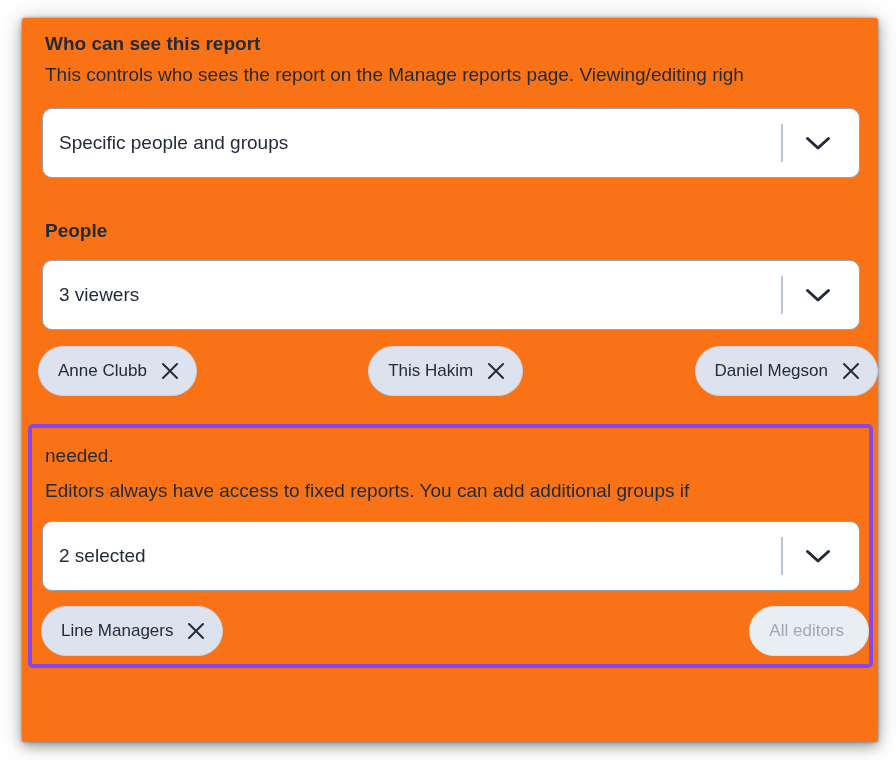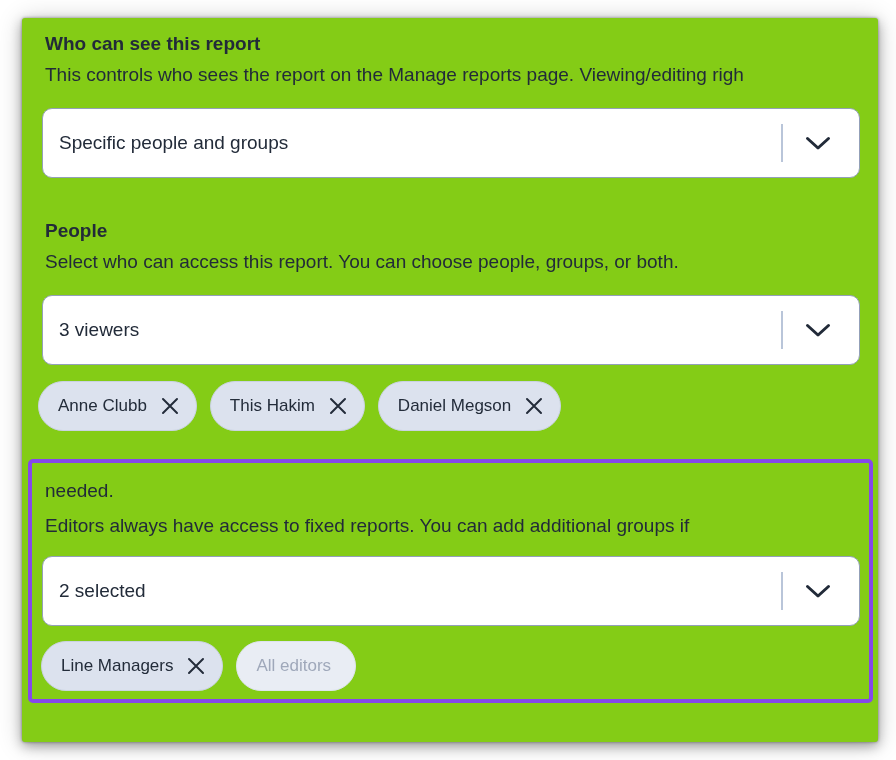--- a/index.html
+++ b/index.html
@@ -8,21 +8,21 @@
     background: #ffffff;
     overflow: hidden;
     font-family: "Liberation Sans", "DejaVu Sans", sans-serif;
     color: #222b39;
     position: relative;
   }
   .panel {
     position: absolute;
     left: 22px; top: 18px;
     width: 856px; height: 724px;
-    background: #84cc16;
+    background: #f97316;
     border-radius: 3px;
     box-shadow: 0 0 3px rgba(0,0,0,.40), 0 4px 12px rgba(0,0,0,.32), 0 2px 26px rgba(0,0,0,.20);
     padding: 13px 0 0 23px;
     overflow: hidden;
   }
   .sec-title {
     font-size: 19px;
     line-height: 26px;
     font-weight: 700;
     color: #222b39;
@@ -57,20 +57,21 @@
     height: 38px;
     background: #b9c5d9;
     margin-right: 22px;
   }
   .chevron svg { display: block; }
   .chips {
     display: flex;
     gap: 13px;
     margin-left: -7px;
     margin-top: 16px;
+    justify-content: space-between;
   }
   .chip {
     height: 50px;
     display: inline-flex;
     align-items: center;
     gap: 14px;
     padding: 0 17px 0 19px;
     background: #dce2ee;
     border: 1px solid #c9d2e2;
     border-radius: 25px;
@@ -119,21 +120,20 @@
       <span class="chevron">
         <svg width="26" height="15" viewBox="0 0 26 15">
             <polyline points="2.5,2.5 13,12 23.5,2.5" fill="none" stroke="#222b39" stroke-width="3" stroke-linecap="round" stroke-linejoin="round"></polyline>
           </svg>
       </span>
     </div>
   </section>
 
   <section class="mt-sec">
     <h2 class="sec-title">People</h2>
-    <p class="sec-desc">Select who can access this report. You can choose people, groups, or both.</p>
     <div class="select">
       <span class="select-value">3 viewers</span>
       <span class="select-divider"></span>
       <span class="chevron">
         <svg width="26" height="15" viewBox="0 0 26 15">
             <polyline points="2.5,2.5 13,12 23.5,2.5" fill="none" stroke="#222b39" stroke-width="3" stroke-linecap="round" stroke-linejoin="round"></polyline>
           </svg>
       </span>
     </div>
     <div class="chips">

